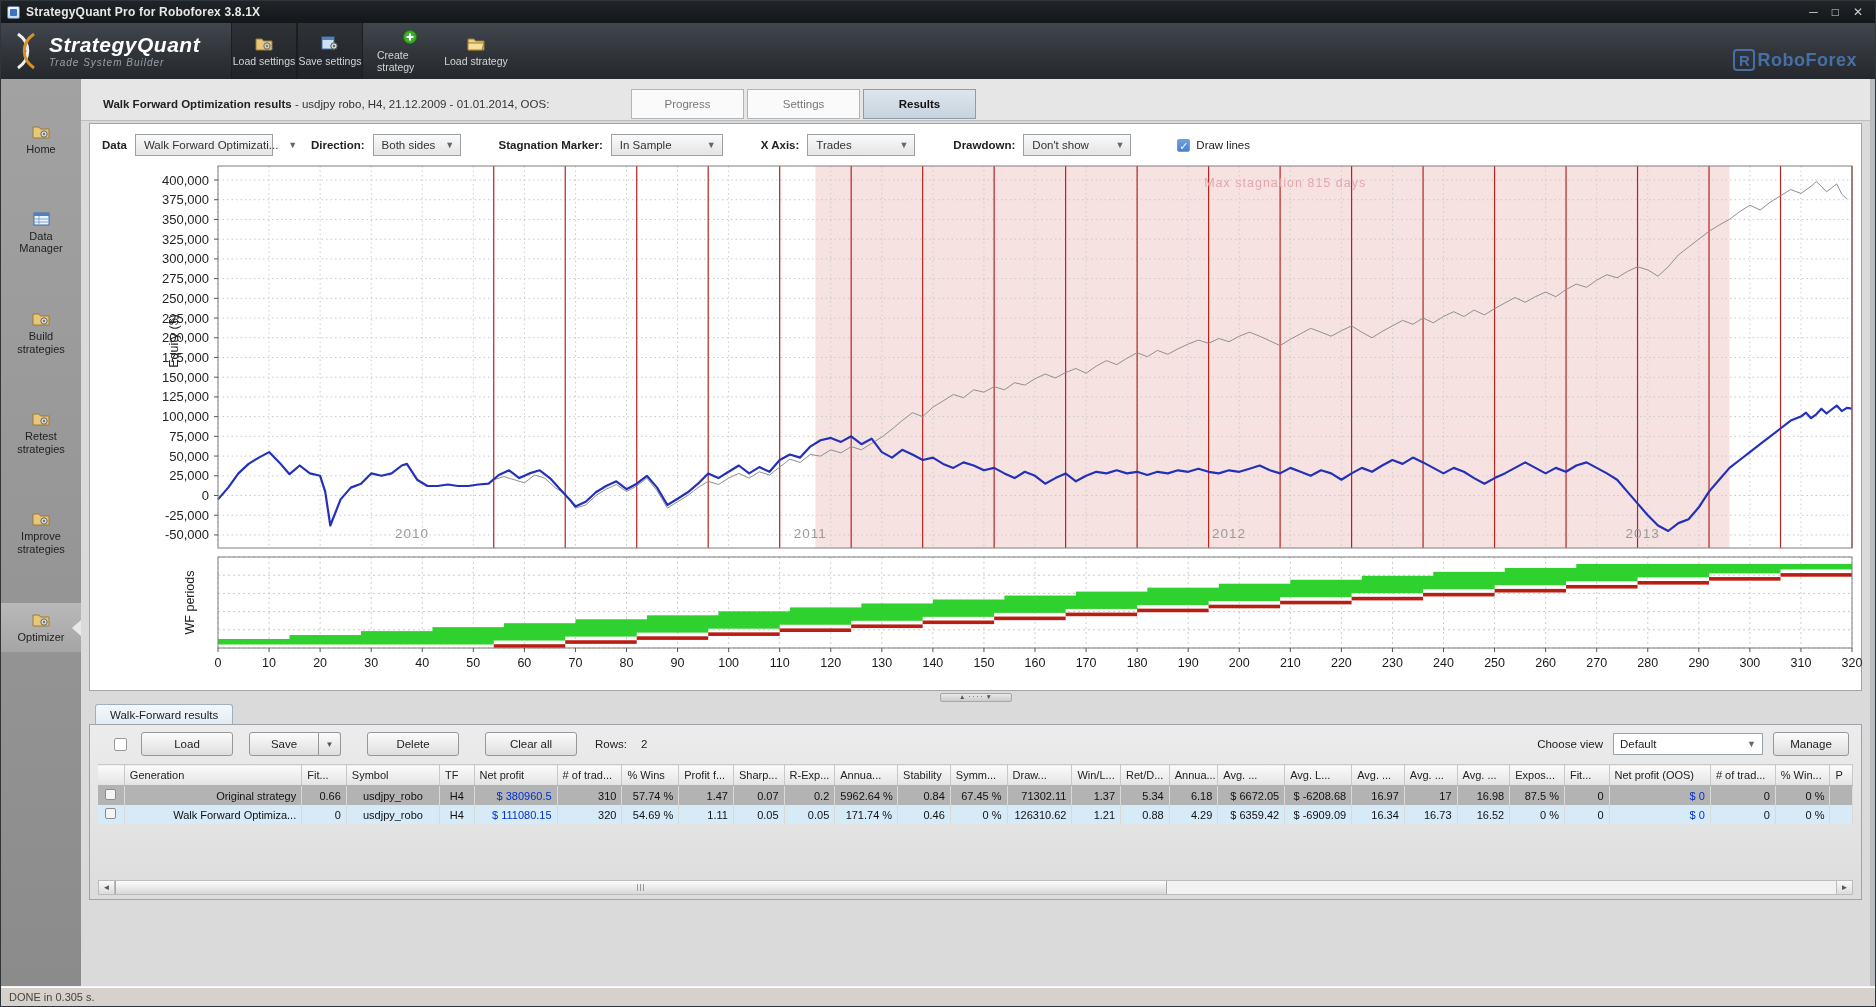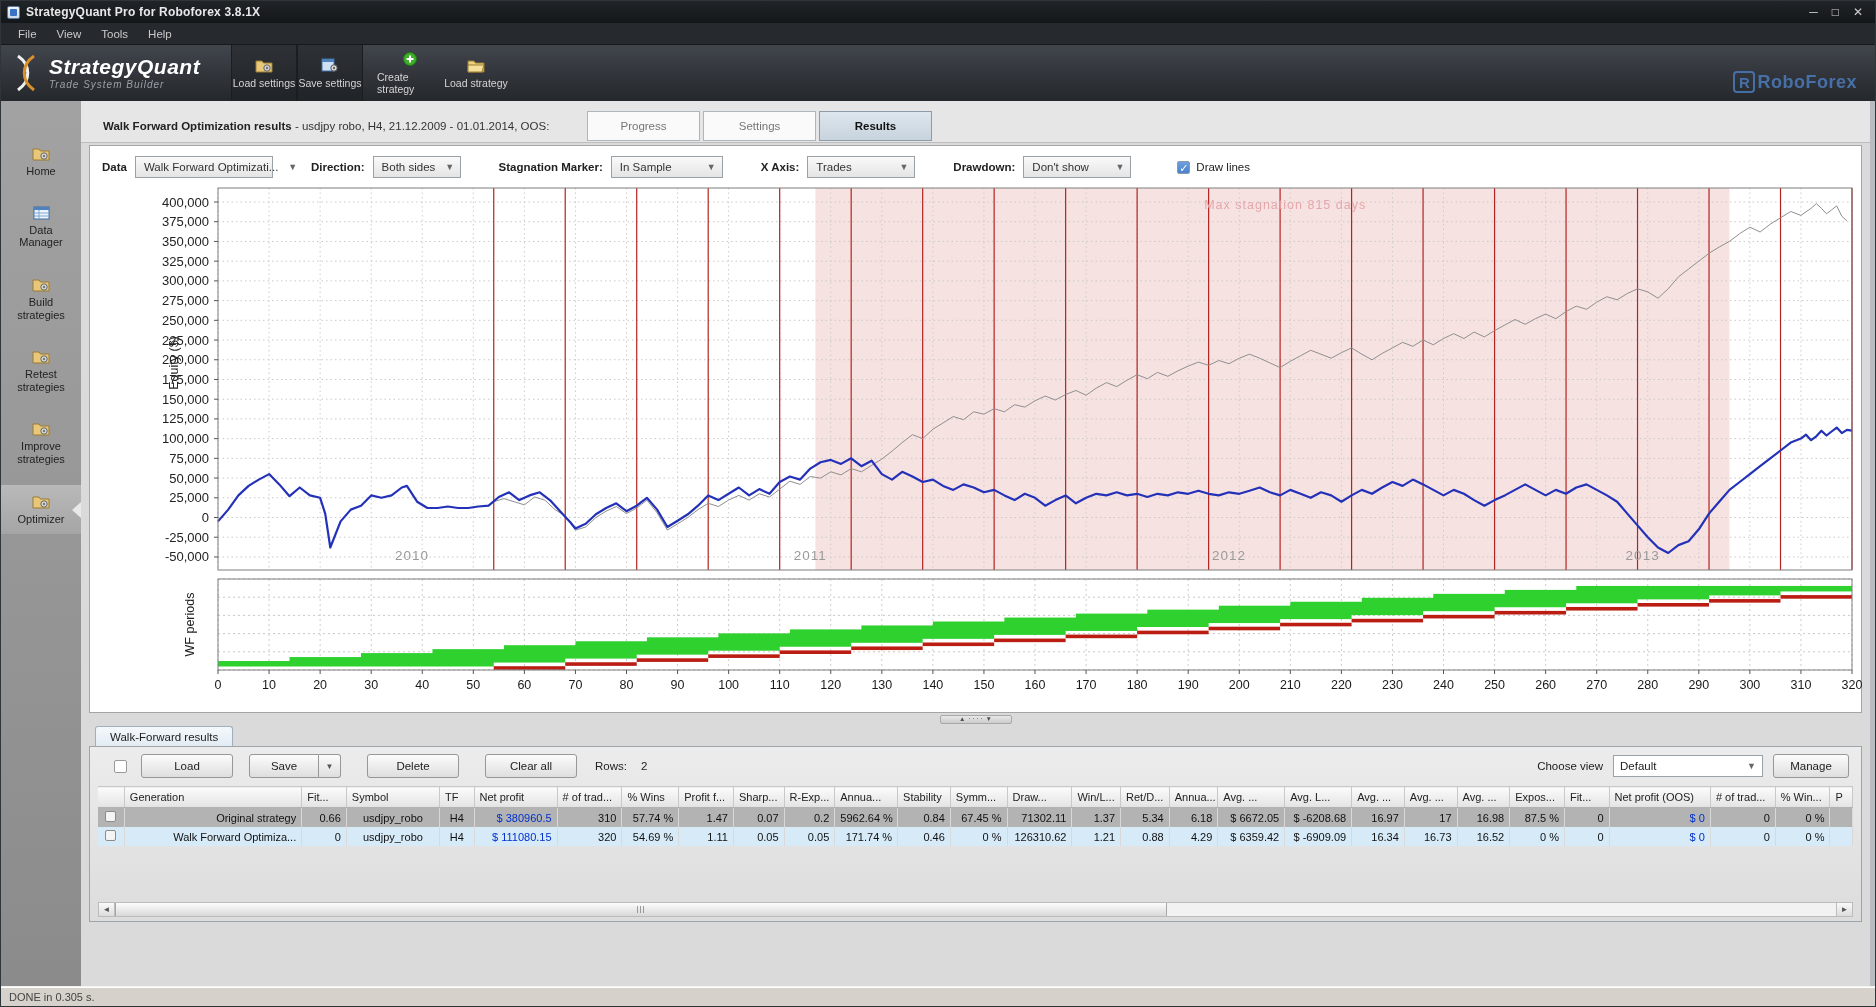--- a/index.html
+++ b/index.html
@@ -27,32 +27,32 @@
   .tb-group { display:flex; align-items:stretch; }
   .tb-btn { width:66px; display:flex; flex-direction:column; align-items:center; justify-content:center; gap:4px; color:#d4d4d4; font-size:10.5px; }
   .tb-btn.dark { background:linear-gradient(#2e3237,#202327); border-left:1px solid #1b1e21; border-right:1px solid #1b1e21; width:66px; }
   .tb-sep { width:14px; }
   .roboforex { position:absolute; right:18px; bottom:8px; display:flex; align-items:center; gap:2px; opacity:.8; }
   .roboforex .rf-ico { width:22px; height:22px; border:2px solid #4d7fc3; border-radius:4px; color:#4d7fc3; font-weight:bold; font-size:15px; display:flex; align-items:center; justify-content:center; }
   .roboforex .rf-text { color:#4d7fc3; font-size:18px; font-weight:bold; letter-spacing:.5px; }
 
   
   .main { flex:1 1 auto; display:flex; background:#d4d4d4; position:relative; overflow:hidden; border-right:5px solid #b9bdc1; }
-  .sidebar { width:80px; flex:0 0 auto; background:linear-gradient(180deg,#a2a2a2,#8b8b8b); padding-top:36px; display:flex; flex-direction:column; align-items:stretch; }
+  .sidebar { width:80px; flex:0 0 auto; background:linear-gradient(180deg,#a2a2a2,#8b8b8b); padding-top:36px; display:flex; flex-direction:column; align-items:stretch;gap:28px; }
   .side-item { position:relative; display:flex; flex-direction:column; align-items:center; gap:4px; padding:9px 2px; margin-bottom:10px; color:#222; font-size:11px; text-align:center; line-height:1.15; }
   .side-item.active { background:linear-gradient(180deg,#b9b9b9,#a5a5a5); }
   .side-item.active::after { content:""; position:absolute; right:0; top:50%; margin-top:-8px; border-top:8px solid transparent; border-bottom:8px solid transparent; border-right:9px solid #e9e9e9; }
   .content { flex:1 1 auto; position:relative; background:#dadada; padding:0 6px; overflow:hidden; }
 
   
   .page-head { position:relative; background:#e6e6e6; margin:0 -6px; padding:12px 0 10px 22px; border-bottom:1px solid #bdbdbd; }
   .page-title { font-size:17px; font-weight:bold; color:#151515; }
   .page-sub { font-size:11.5px; color:#333; margin-top:7px; }
   .page-sub b { color:#222; }
-  .top-tabs { position:absolute; left:506px; top:10px; display:flex; gap:3px; }
+  .top-tabs { position:absolute; left:550px; top:10px; display:flex; gap:3px; }
   .top-tab { width:113px; height:30px; background:#fafafa; border:1px solid #aeb6bb; color:#777; font-size:11.5px; display:flex; align-items:center; justify-content:center; }
   .top-tab.active { background:linear-gradient(#dde6ee,#c7d3dd); border-color:#8d9ca8; color:#111; font-weight:bold; }
 
   
   .subtabs { display:flex; gap:5px; padding:9px 0 7px 16px; }
   .subtab { height:25px; padding:0 16px; display:flex; align-items:center; background:linear-gradient(#fdfdfd,#ededed); border:1px solid #b8b8b8; border-radius:3px; color:#8a8a8a; font-size:11.5px; }
   .subtab.active { background:#d5d5d5; border-color:#949494; color:#000; font-weight:bold; }
 
   
   .chart-panel { background:#fff; border:1px solid #a5a5a5; margin:2px 2px 0 2px; height:568px; position:relative; }
@@ -110,26 +110,20 @@
   <div class="titlebar">
     <div class="app-ico"></div>
     <div class="title-text">StrategyQuant Pro for Roboforex  3.8.1X</div>
     <div class="winbtns">
       <span>─</span>
       <span>□</span>
       <span>✕</span>
     </div>
   </div>
 
-  <div class="menubar">
-    <span class="menu-item">File</span>
-    <span class="menu-item">View</span>
-    <span class="menu-item">Tools</span>
-    <span class="menu-item">Help</span>
-  </div>
 
   <div class="toolbar">
     <div class="brand">
       <svg width="30" height="40" viewBox="0 0 30 40">
         <path d="M7 3 C20 12 20 28 7 37" stroke="#f0f0f0" stroke-width="3" fill="none"></path>
         <path d="M23 3 C10 12 10 28 23 37" stroke="#d98f2b" stroke-width="3" fill="none"></path>
       </svg>
       <div class="brand-text" style="margin-left:8px;">
         <div><span class="brand-name">Strategy</span><span class="brand-name q">Quant</span></div>
         <div class="brand-sub">Trade System Builder</div>

